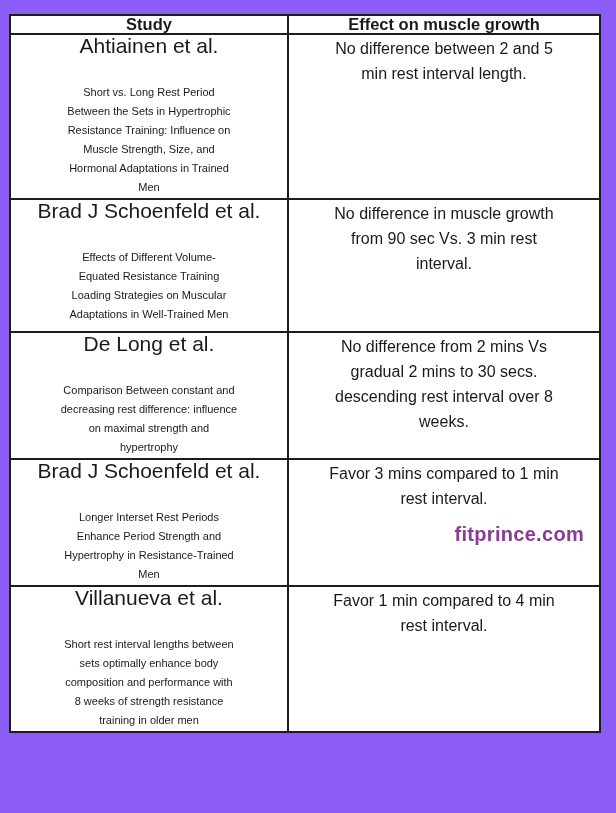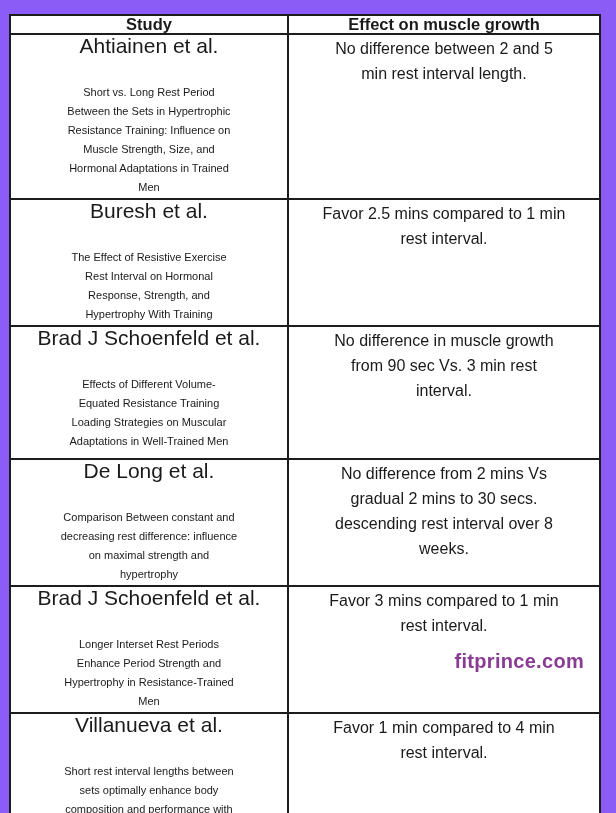--- a/index.html
+++ b/index.html
@@ -99,33 +99,20 @@
 Resistance Training: Influence on
 Muscle Strength, Size, and
 Hormonal Adaptations in Trained
 Men</div>
         </td>
         <td class="effect-cell">
           <div class="effect-text">No difference between 2 and 5
 min rest interval length.</div>
         </td>
       </tr>
-      <tr class="r2">
-        <td class="study-cell">
-          <div class="study-name">Buresh et al.</div>
-          <div class="study-title">The Effect of Resistive Exercise
-Rest Interval on Hormonal
-Response, Strength, and
-Hypertrophy With Training</div>
-        </td>
-        <td class="effect-cell">
-          <div class="effect-text">Favor 2.5 mins compared to 1 min
-rest interval.</div>
-        </td>
-      </tr>
       <tr class="r3">
         <td class="study-cell">
           <div class="study-name">Brad J Schoenfeld et al.</div>
           <div class="study-title">Effects of Different Volume-
 Equated Resistance Training
 Loading Strategies on Muscular
 Adaptations in Well-Trained Men</div>
         </td>
         <td class="effect-cell vmid">
           <div class="effect-text">No difference in muscle growth

